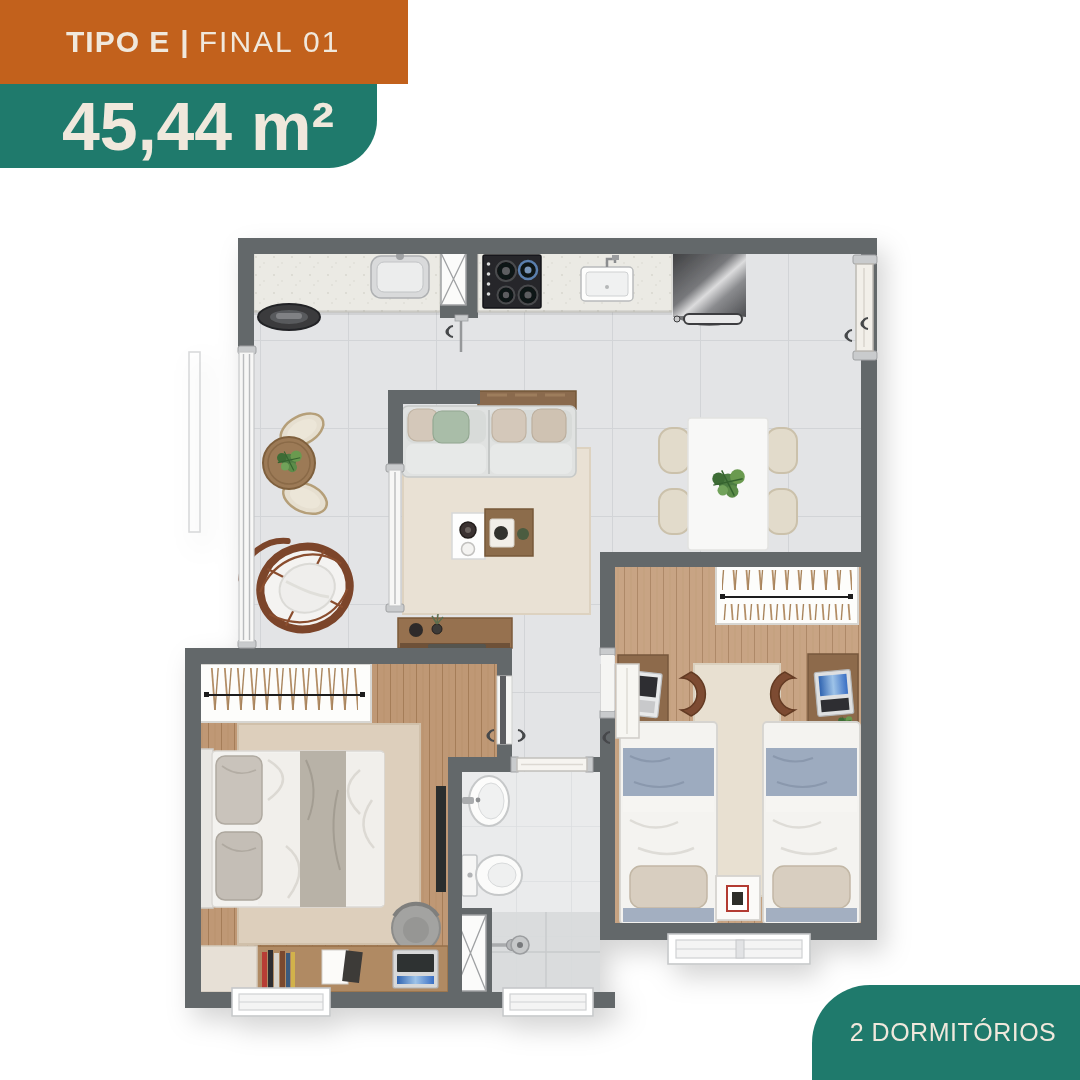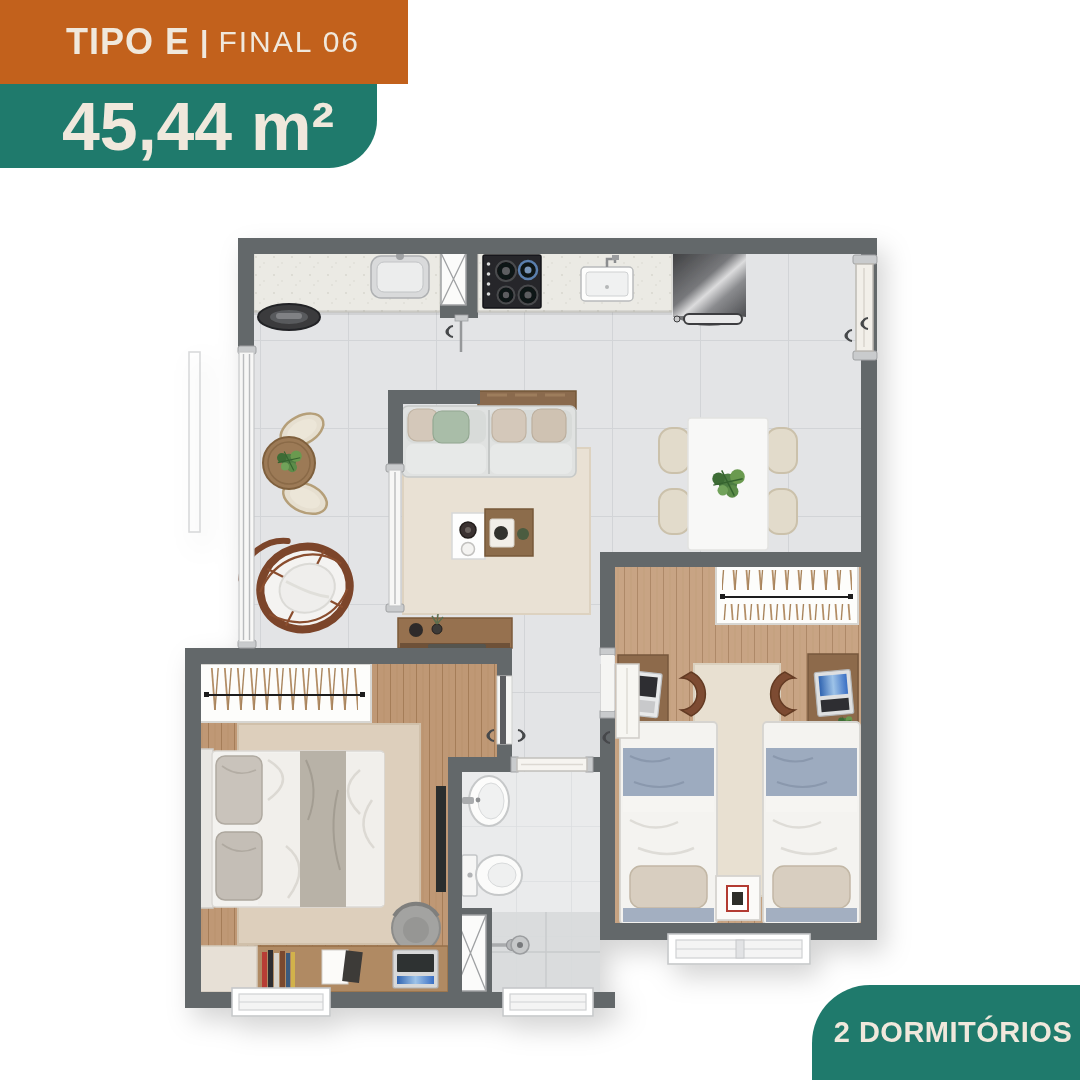--- a/index.html
+++ b/index.html
@@ -5,38 +5,38 @@
   html,body{margin:0;padding:0;background:#ffffff;}
   body{width:1080px;height:1080px;overflow:hidden;font-family:"Liberation Sans",sans-serif;}
   .stage{position:relative;width:1080px;height:1080px;background:#fff;}
 
   
   .banner-orange{
     position:absolute;left:0;top:0;width:408px;height:84px;
     background:var(--orange,#c2611c);display:flex;align-items:center;
     padding-left:66px;box-sizing:border-box;z-index:5;
   }
-  .banner-orange .t-bold{font-weight:bold;font-size:36px;letter-spacing:1px;color:var(--cream,#f0e8dc);}
+  .banner-orange .t-bold{font-weight:bold;font-size:30px;letter-spacing:1px;color:var(--cream,#f0e8dc);}
   .banner-orange .t-sep{font-weight:bold;font-size:30px;margin:0 10px;color:var(--cream,#f0e8dc);}
   .banner-orange .t-light{font-weight:normal;font-size:30px;letter-spacing:2px;color:var(--cream,#f0e8dc);}
   .banner-teal{
     position:absolute;left:0;top:84px;width:377px;height:84px;
     background:var(--teal,#1f7a6c);border-bottom-right-radius:48px;
     display:flex;align-items:center;padding-left:62px;box-sizing:border-box;z-index:5;
   }
   .banner-teal .area{font-weight:bold;font-size:68px;letter-spacing:0px;color:var(--cream,#f0e8dc);}
 
   
   .badge{
     position:absolute;right:0;bottom:0;width:268px;height:95px;
     background:var(--teal,#1f7a6c);border-top-left-radius:58px;
     display:flex;align-items:center;justify-content:center;
     padding-left:14px;box-sizing:border-box;z-index:5;
   }
-  .badge span{font-weight:bold;font-size:29px;letter-spacing:0.5px;color:var(--cream,#f0e8dc);}
+  .badge span{font-weight:normal;font-size:25px;letter-spacing:0.5px;color:var(--cream,#f0e8dc);}
 
   .plan-wrap{position:absolute;left:0;top:0;width:1080px;height:1080px;z-index:1;}
 </style>
 </head>
 <body>
 
 <div class="stage">
 
   <div class="plan-wrap">
   <svg viewBox="0 0 1080 1080" width="1080" height="1080">
@@ -455,21 +455,21 @@
       </g>
 
       <use href="#hookg" x="868" y="318"></use>
     </g>
   </svg>
   </div>
 
   <div class="banner-orange">
     <span class="t-bold">TIPO E</span>
     <span class="t-sep">|</span>
-    <span class="t-light">FINAL 06</span>
+    <span class="t-light">FINAL 01</span>
   </div>
   <div class="banner-teal">
     <span class="area">45,44 m²</span>
   </div>
 
   <div class="badge">
     <span>2 DORMITÓRIOS</span>
   </div>
 
 </div>

